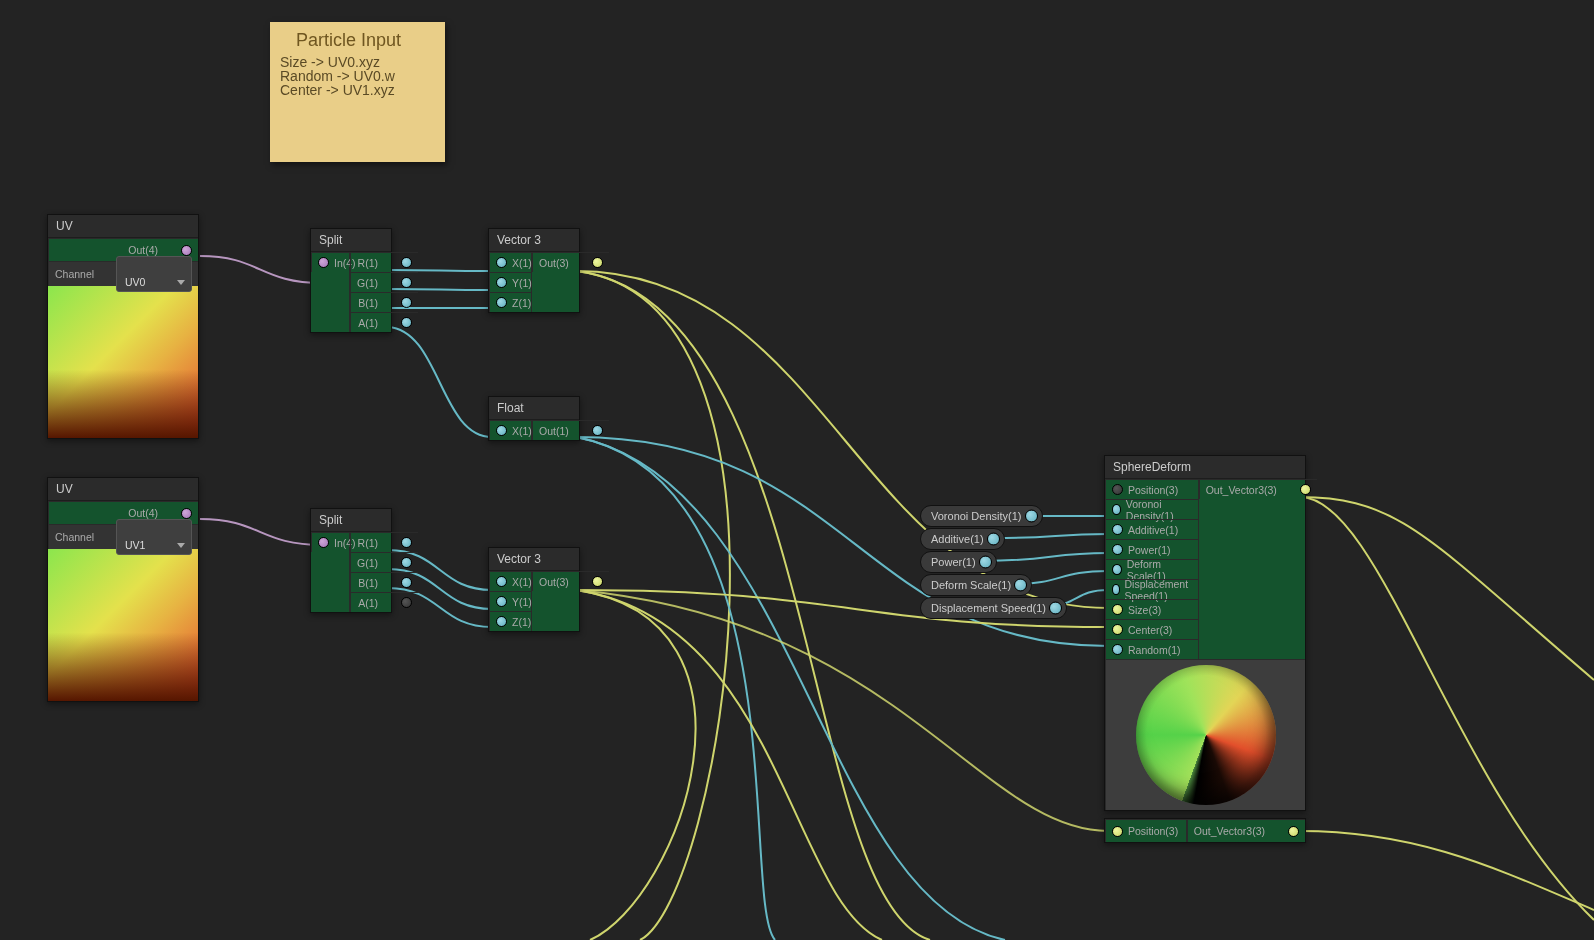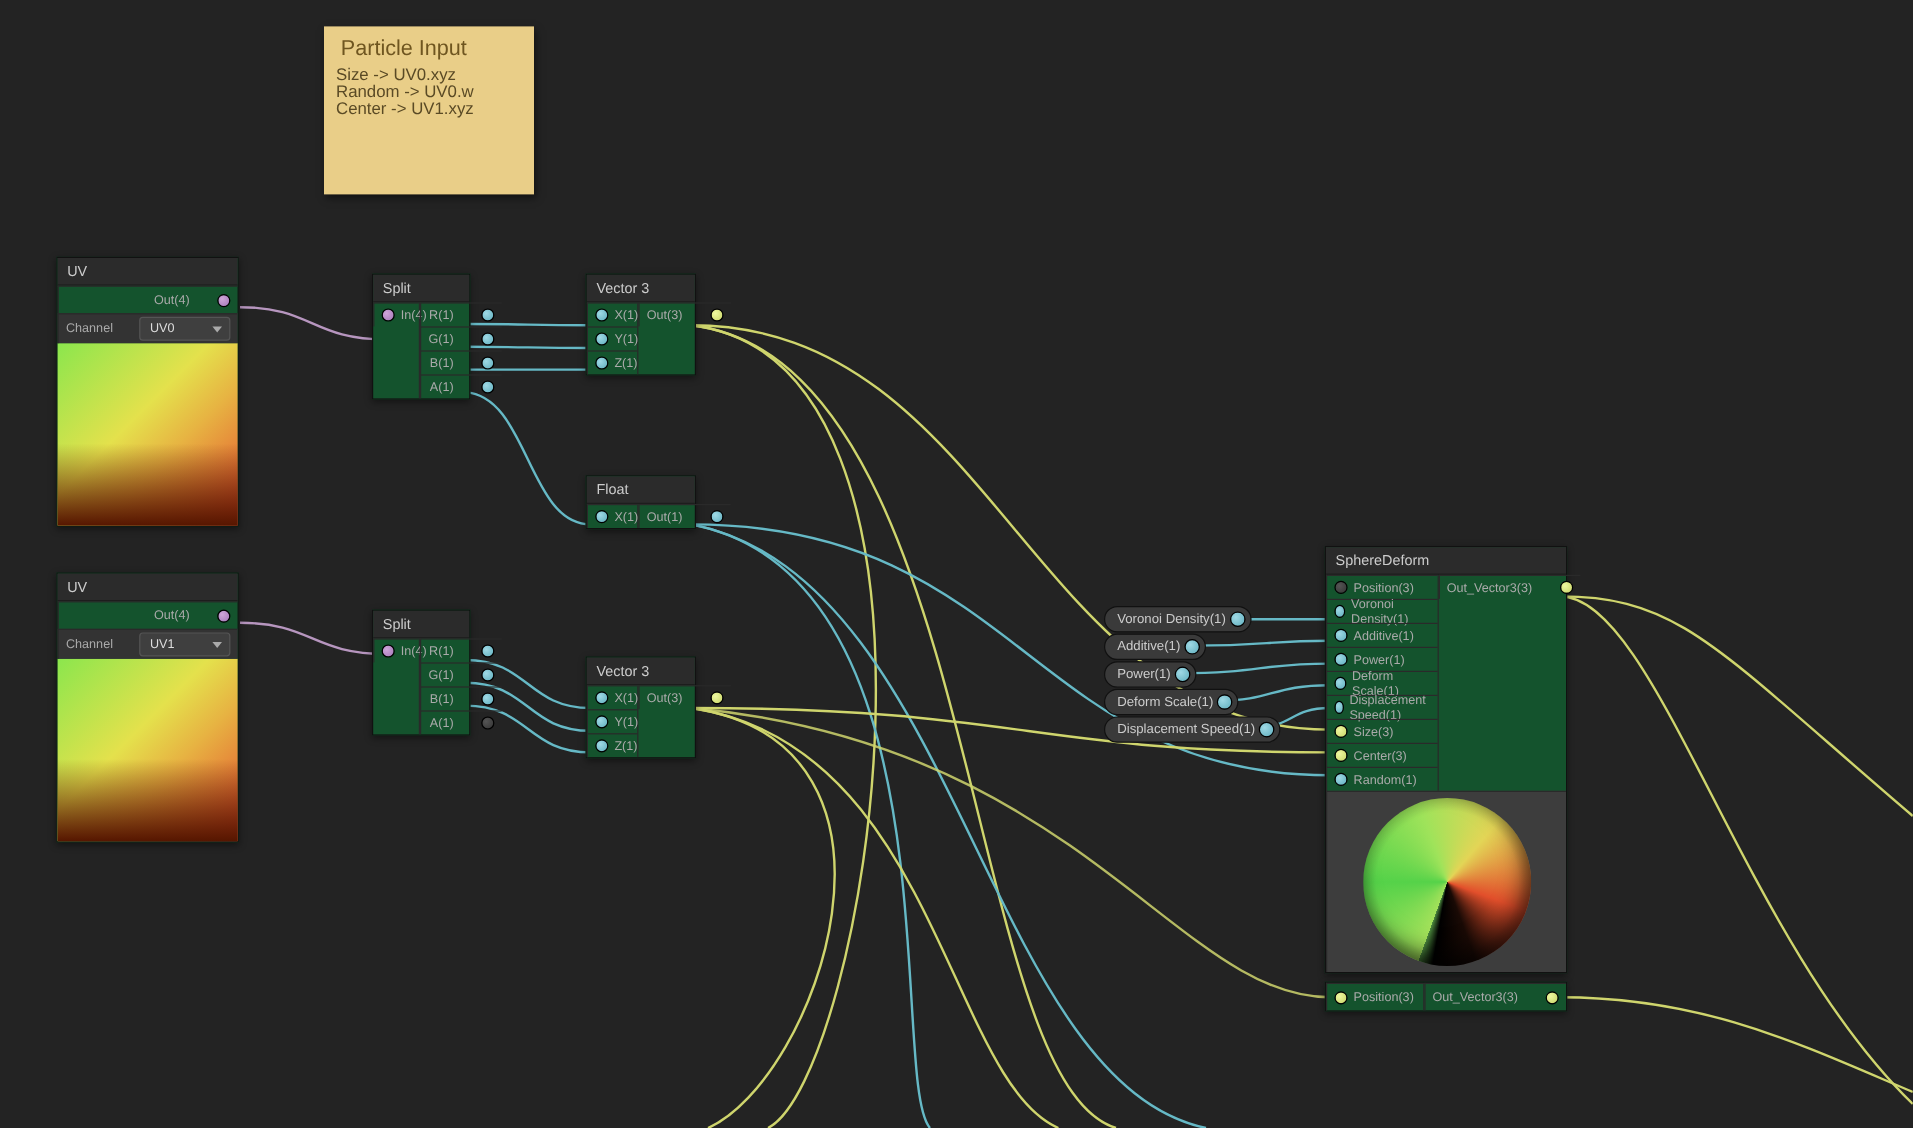--- a/index.html
+++ b/index.html
@@ -3,33 +3,33 @@
 <meta charset="utf-8">
 <style>
   html,body{margin:0;padding:0;width:1594px;height:940px;background:#232323;font-family:Arial,Helvetica,sans-serif;color:#bdbdbd;overflow:hidden;font-size:11px;}
   .canvas{position:relative;width:1594px;height:940px;}
   svg.wires{position:absolute;left:0;top:0;width:1594px;height:940px;pointer-events:none;}
   .node{position:absolute;background:#14532d;border:1px solid #111;box-shadow:0 2px 6px rgba(0,0,0,.45);}
   .node .title{background:#2b2b2b;color:#ccc;font-size:12px;padding:4px 8px;border-bottom:1px solid #1d1d1d;}
   .pill{position:absolute;background:#3a3a3a;border:1px solid #111;border-radius:12px;height:20px;display:flex;align-items:center;padding:0 20px 0 10px;font-size:11px;color:#ccc;}
   .pill .pdot{position:absolute;right:4px;top:50%;transform:translateY(-50%);width:11px;height:11px;border-radius:50%;border:1px solid #000;}
   .note{position:absolute;background:#E9CE88;color:#3b2f12;padding:8px 10px 12px 10px;box-shadow:2px 3px 6px rgba(0,0,0,.5);}
-  .note .ntitle{font-size:18px;color:#6f5620;margin:0 0 4px 4px;font-weight:500;}
+  .note .ntitle{font-size:18px;color:#6f5620;margin:0 0 4px 16px;font-weight:500;}
   .note .nline{font-size:14px;color:#5a4a25;line-height:14px;}
   .row{display:flex;align-items:center;justify-content:space-between;height:18px;padding:0 6px;font-size:10.5px;position:relative;}
   .cell{border-top:1px solid #2a2a2a;border-left:1px solid #2a2a2a;}
   .port{width:9px;height:9px;border-radius:50%;border:1px solid #000;display:inline-block;vertical-align:middle;}
   .p-yellow{background:radial-gradient(circle at 35% 35%,#eef7a0,#c7d465);}
   .p-blue{background:radial-gradient(circle at 35% 35%,#9fd9e5,#5faebd);}
   .p-purple{background:radial-gradient(circle at 35% 35%,#cfa6d9,#a376b7);}
   .p-off{background:radial-gradient(circle at 35% 35%,#555,#333);}
   .label{color:#aaa;}
   .lbl-left{display:flex;align-items:center;gap:5px;}
   .lbl-right{display:flex;align-items:center;gap:23px;}
-  .dropdown{background:#3f3f3f;border:1px solid #555;border-radius:3px;height:18px;display:flex;align-items:center;justify-content:space-between;padding:0 6px 0 8px;color:#ddd;font-size:10.5px;width:60px;}
+  .dropdown{background:#3f3f3f;border:1px solid #555;border-radius:3px;height:18px;display:flex;align-items:center;justify-content:space-between;padding:16px 6px 0 8px;color:#ddd;font-size:10.5px;width:60px;}
   .dropdown .chev{width:0;height:0;border-left:4px solid transparent;border-right:4px solid transparent;border-top:5px solid #aaa;}
   .uv-grad{background:linear-gradient(to bottom, rgba(0,0,0,0) 0%, rgba(0,0,0,0) 55%, #561600 100%), linear-gradient(135deg,#8BE64D 0%, #E4E14C 42%, #E7B242 62%, #E44B2D 100%);}
   .sphere-wrap{background:#3d3d3d;display:flex;align-items:center;justify-content:center;}
   .sphere{width:140px;height:140px;border-radius:50%;background:
      radial-gradient(circle at 50% 50%, rgba(255,255,255,0) 60%, rgba(0,0,0,.55) 100%),
      conic-gradient(from 200deg at 50% 50%, #a2e15a 0deg, #55d249 70deg, #9fe35a 140deg, #e3d556 200deg, #e24f2b 270deg, #1a0a05 320deg, #000 350deg, #4c8a3e 360deg);
      box-shadow:inset -6px -10px 18px rgba(0,0,0,.55);}
 </style>
 </head>
 <body>

